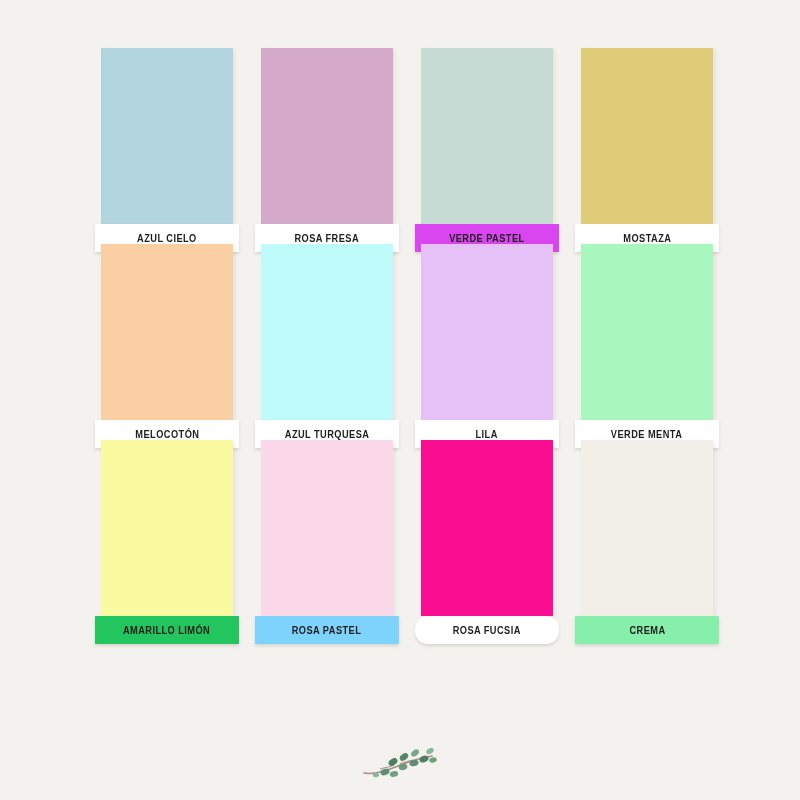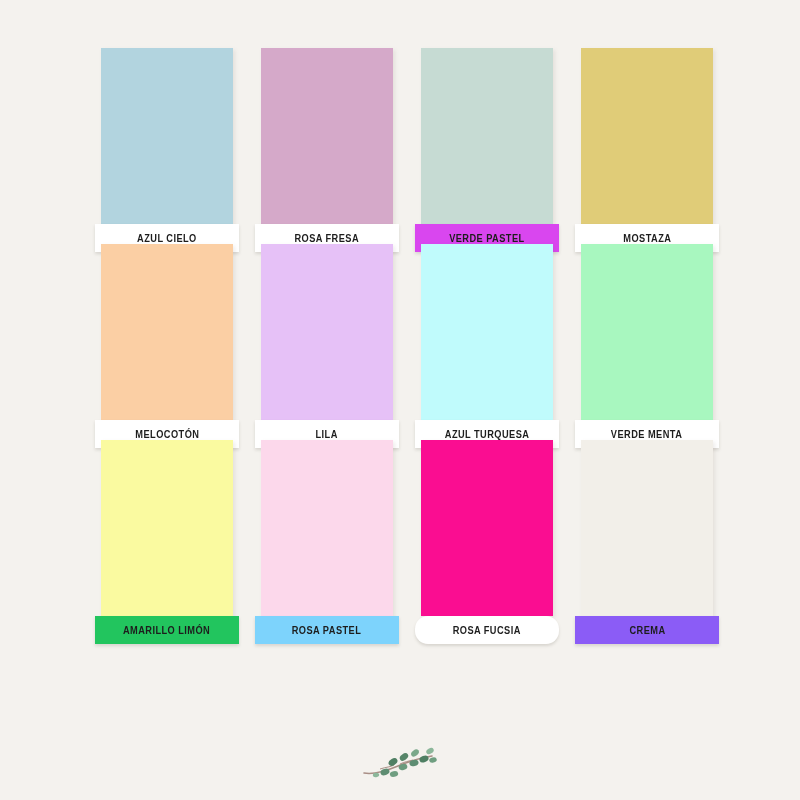--- a/index.html
+++ b/index.html
@@ -123,29 +123,29 @@
           <span class="swatch-label-text" style="color: rgb(29, 29, 29);">MOSTAZA</span>
         </div>
       </div>
       <div class="swatch-card">
         <div class="swatch-color" style="background: rgb(251, 207, 164);"></div>
         <div class="swatch-label-strip" style="background: rgb(255, 255, 255);">
           <span class="swatch-label-text" style="color: rgb(29, 29, 29);">MELOCOTÓN</span>
         </div>
       </div>
       <div class="swatch-card">
+        <div class="swatch-color" style="background: rgb(192, 251, 252);"></div>
+        <div class="swatch-label-strip" style="background: rgb(255, 255, 255);">
+          <span class="swatch-label-text" style="color: rgb(29, 29, 29);">AZUL TURQUESA</span>
+        </div>
+      </div>
+      <div class="swatch-card">
         <div class="swatch-color" style="background: rgb(230, 193, 247);"></div>
         <div class="swatch-label-strip" style="background: rgb(255, 255, 255);">
           <span class="swatch-label-text" style="color: rgb(29, 29, 29);">LILA</span>
-        </div>
-      </div>
-      <div class="swatch-card">
-        <div class="swatch-color" style="background: rgb(192, 251, 252);"></div>
-        <div class="swatch-label-strip" style="background: rgb(255, 255, 255);">
-          <span class="swatch-label-text" style="color: rgb(29, 29, 29);">AZUL TURQUESA</span>
         </div>
       </div>
       <div class="swatch-card">
         <div class="swatch-color" style="background: rgb(168, 247, 191);"></div>
         <div class="swatch-label-strip" style="background: rgb(255, 255, 255);">
           <span class="swatch-label-text" style="color: rgb(29, 29, 29);">VERDE MENTA</span>
         </div>
       </div>
       <div class="swatch-card">
         <div class="swatch-color" style="background: rgb(250, 250, 160);"></div>
@@ -160,21 +160,21 @@
         </div>
       </div>
       <div class="swatch-card">
         <div class="swatch-color" style="background: rgb(250, 13, 145);"></div>
         <div class="swatch-label-strip" style="background: rgb(255, 255, 255); border-radius: 13px;">
           <span class="swatch-label-text" style="color: rgb(29, 29, 29);">ROSA FUCSIA</span>
         </div>
       </div>
       <div class="swatch-card">
         <div class="swatch-color" style="background: rgb(242, 239, 233);"></div>
-        <div class="swatch-label-strip" style="background: #8b5cf6;">
+        <div class="swatch-label-strip" style="background: #86efac;">
           <span class="swatch-label-text" style="color: rgb(29, 29, 29);">CREMA</span>
         </div>
       </div>
     </div>
 
   <div id="branch-decoration">
     <svg viewBox="0 0 80 42" width="80" height="42" xmlns="http://www.w3.org/2000/svg">
       <path d="M4 28 C 14 30, 26 26, 38 21 C 50 16, 60 13, 72 11" stroke="#a98f86" stroke-width="1.6" fill="none" stroke-linecap="round"></path>
       <path d="M20 24 C 26 22, 31 22, 34 20" stroke="#a98f86" stroke-width="1" fill="none"></path>
       <path d="M40 19 C 44 17, 49 16, 53 15" stroke="#a98f86" stroke-width="1" fill="none"></path>

